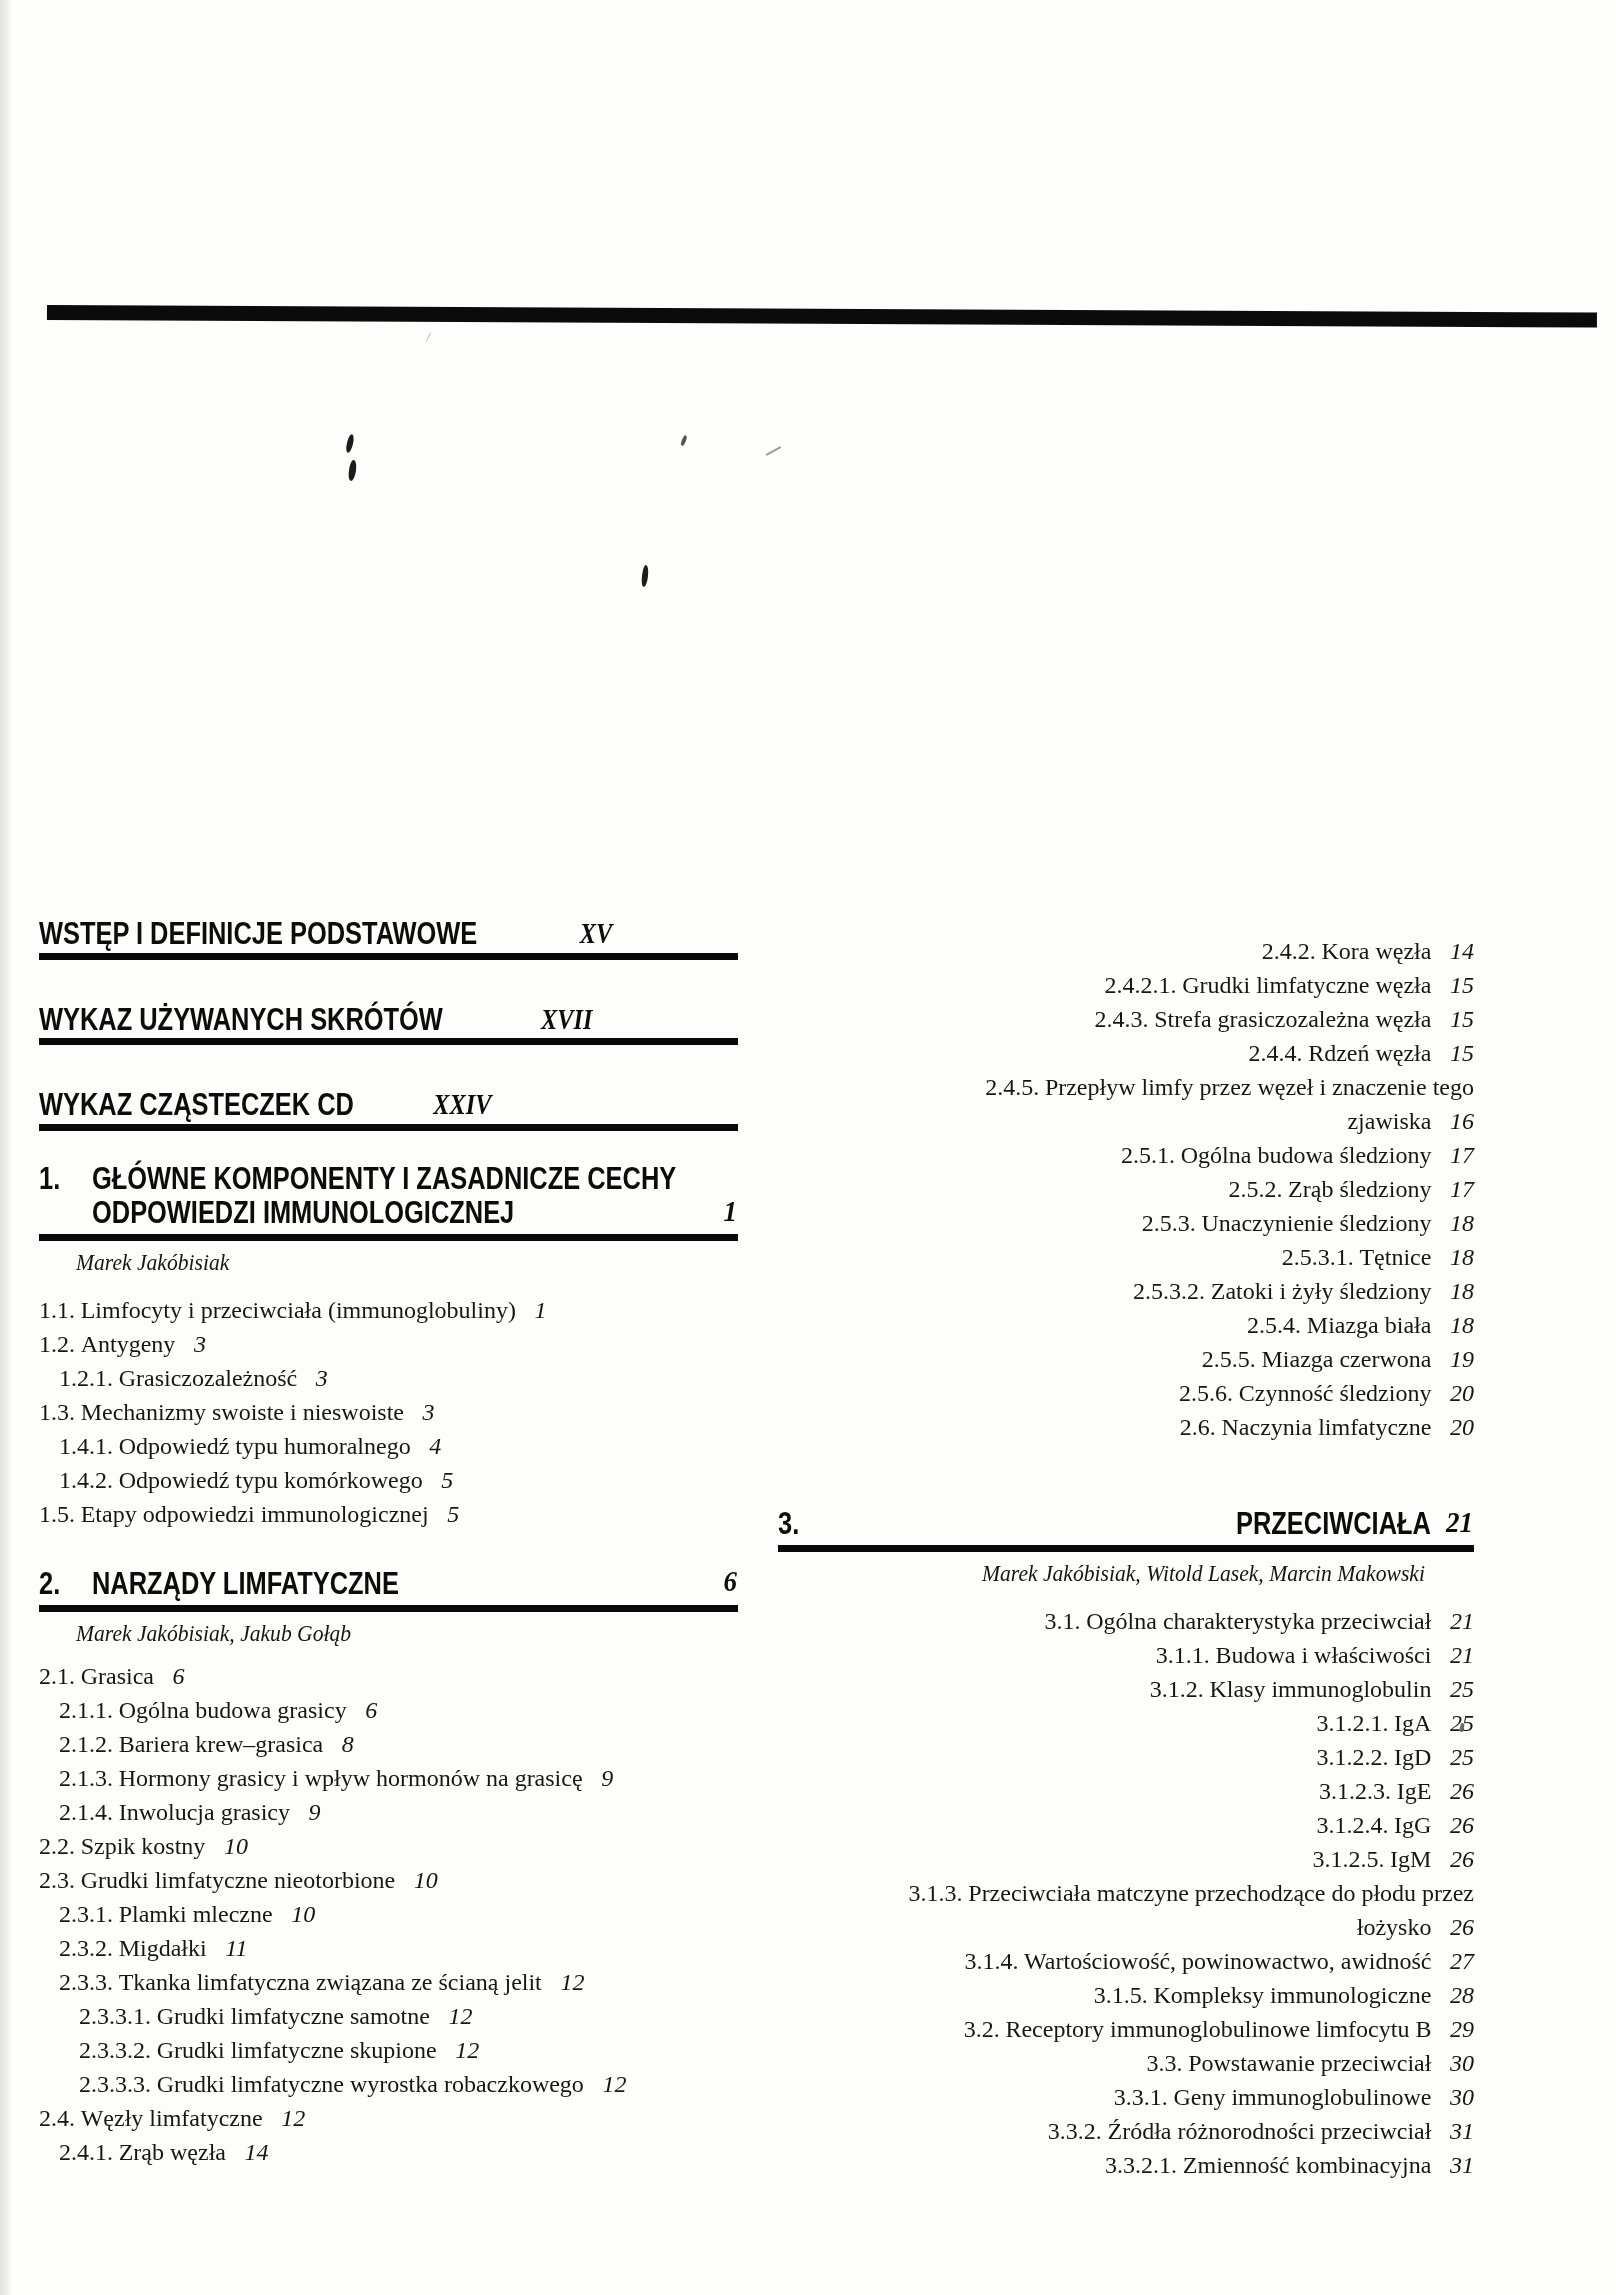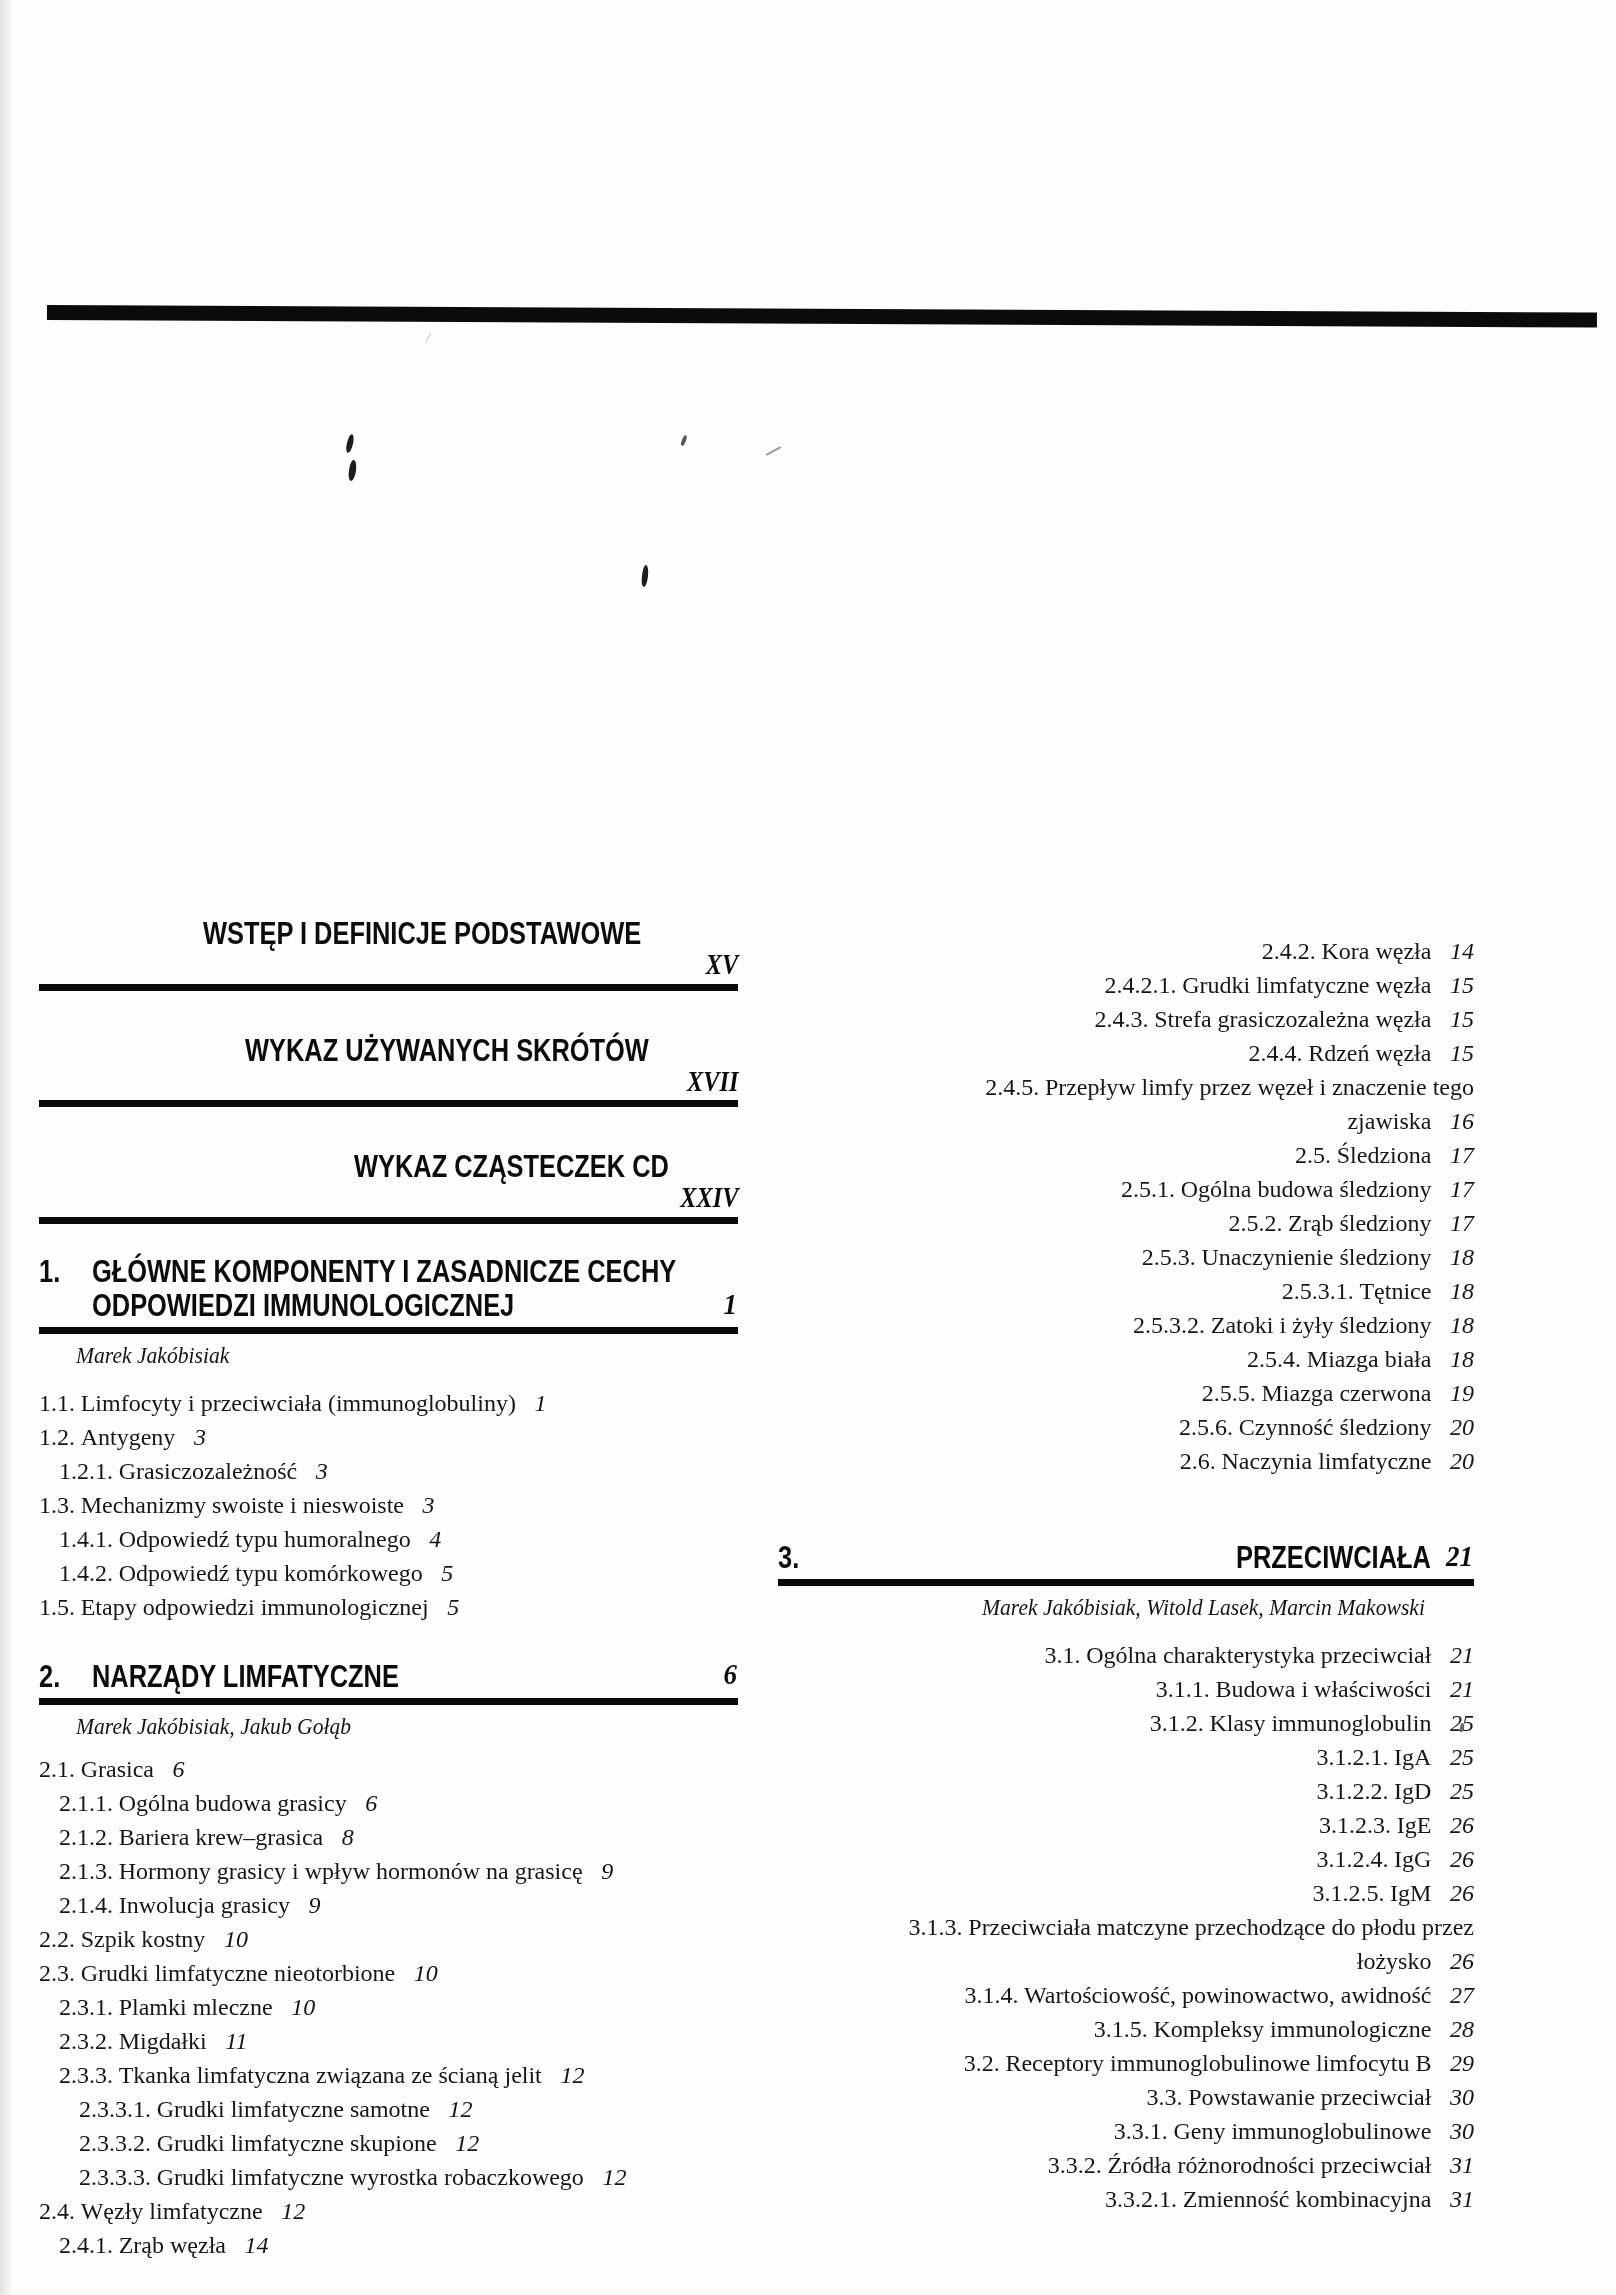--- a/index.html
+++ b/index.html
@@ -33,21 +33,21 @@
   .col{position:absolute;top:914px;}
   .col-left{left:39px;width:699px;}
   .col-right{left:778px;width:696px;text-align:right;}
 
   
   .front-section{
     display:flex;justify-content:flex-start;align-items:flex-end;
     border-bottom:7.1px solid #090909;
     padding-bottom:3.6px;margin-top:44px;
     font-family:"Liberation Sans",sans-serif;
-    font-weight:bold;font-size:31px;line-height:31px;color:#0c0c0c;flex-direction:column;
+    font-weight:bold;font-size:31px;line-height:31px;color:#0c0c0c;
   }
   .front-section:first-child{margin-top:4.3px;}
   .fs-page{
     font-family:"Liberation Serif",serif;
     font-style:italic;font-weight:bold;font-size:28.6px;
     display:inline-block;transform:scaleX(.85);transform-origin:100% 50%;
   }
 
   
   .chapter{margin-top:36px;}
@@ -218,23 +218,20 @@
         <div class="entry ind1">
           <div class="entry-line"><span class="entry-num">2.4.3.</span><span class="entry-label">Strefa grasiczozależna węzła</span><span class="entry-page">15</span></div>
         </div>
         <div class="entry ind1">
           <div class="entry-line"><span class="entry-num">2.4.4.</span><span class="entry-label">Rdzeń węzła</span><span class="entry-page">15</span></div>
         </div>
         <div class="entry ind1">
           <div class="entry-line"><span class="entry-num">2.4.5.</span><span class="entry-label">Przepływ limfy przez węzeł i znaczenie tego</span></div>
           <div class="entry-line cont"><span>zjawiska</span><span class="entry-page">16</span></div>
         </div>
-        <div class="entry ind0">
-          <div class="entry-line"><span class="entry-num">2.5.</span><span class="entry-label">Śledziona</span><span class="entry-page">17</span></div>
-        </div>
         <div class="entry ind1">
           <div class="entry-line"><span class="entry-num">2.5.1.</span><span class="entry-label">Ogólna budowa śledziony</span><span class="entry-page">17</span></div>
         </div>
         <div class="entry ind1">
           <div class="entry-line"><span class="entry-num">2.5.2.</span><span class="entry-label">Zrąb śledziony</span><span class="entry-page">17</span></div>
         </div>
         <div class="entry ind1">
           <div class="entry-line"><span class="entry-num">2.5.3.</span><span class="entry-label">Unaczynienie śledziony</span><span class="entry-page">18</span></div>
         </div>
         <div class="entry ind2">

